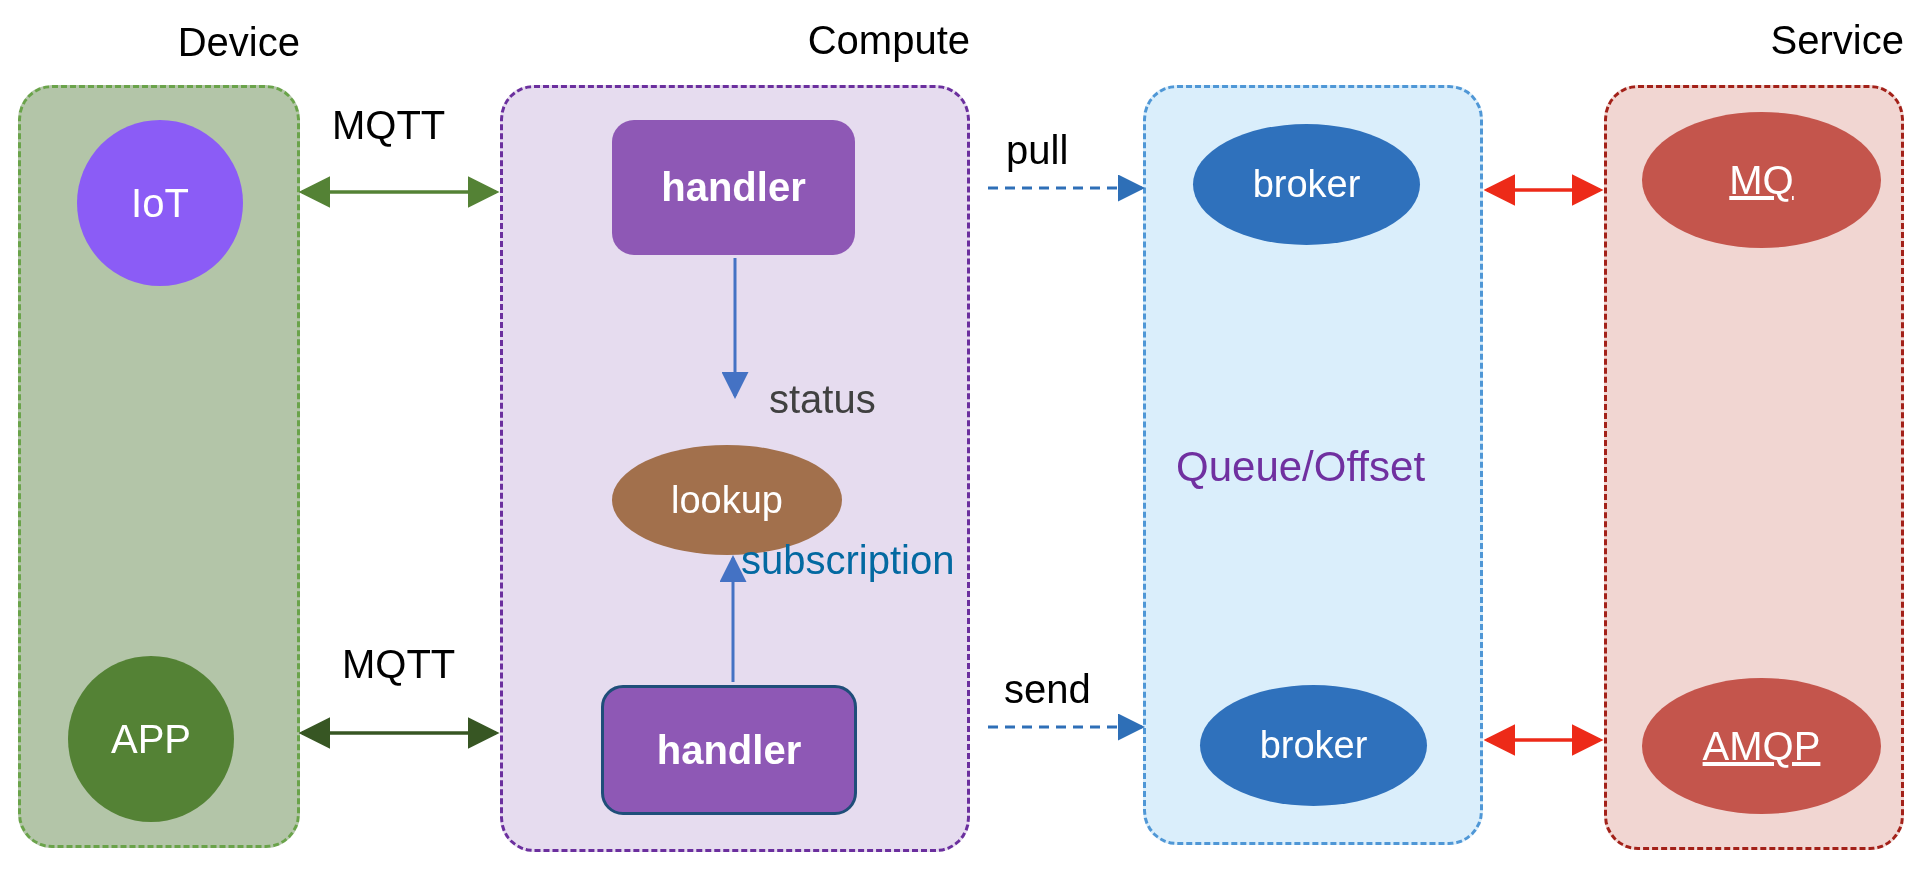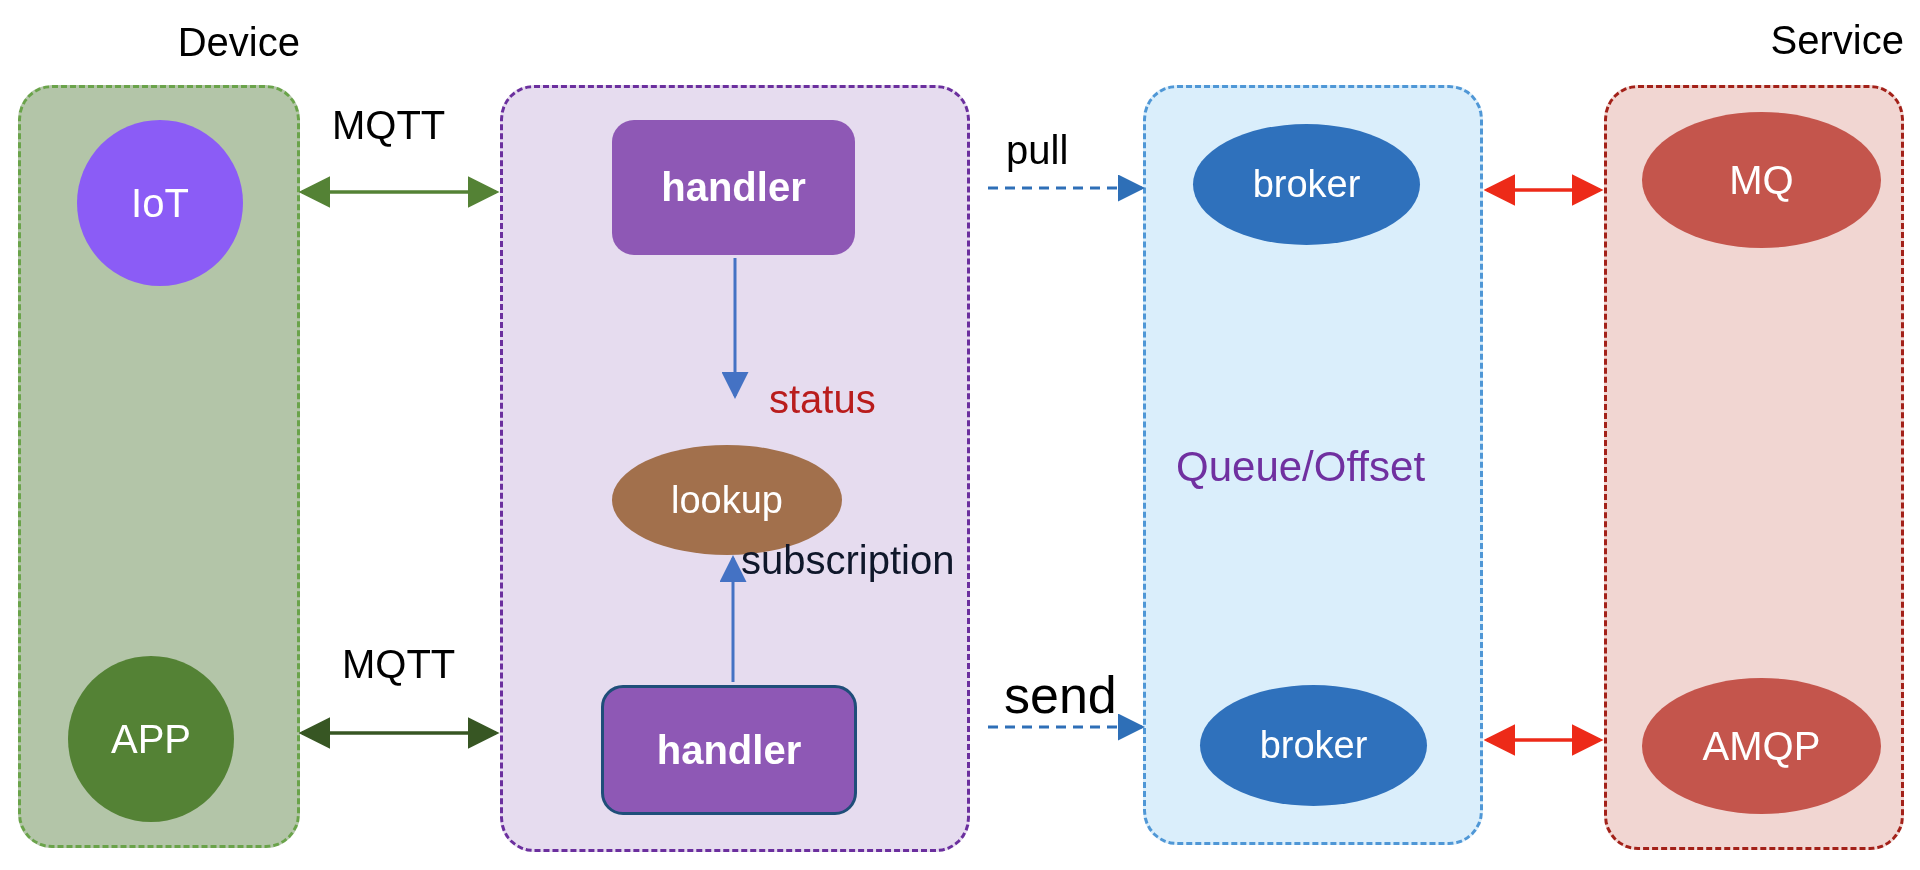--- a/index.html
+++ b/index.html
@@ -53,21 +53,21 @@
   .node.circle  { border-radius: 50%; }
   .node.ellipse { border-radius: 50%; }
   .node.rbox    { border-radius: 22px; }
 
   .node.iot    { background: #70ad47; font-size: 40px; }
   .node.app    { background: #548235; font-size: 40px; text-align: right; }
   .node.handler{ background: #8e58b5; font-size: 40px; font-weight: bold; }
   .node.handler-outlined { background: #8e58b5; border: 3px solid #1f4e79; }
   .node.lookup { background: #a2704c; font-size: 38px; }
   .node.broker { background: #2f71bc; font-size: 38px; }
-  .node.mqnode { background: #c4554c; font-size: 40px; }
+  .node.mqnode { background: #c4554c; font-size: 40px; text-decoration: underline; }
 
   
   .label {
     position: absolute;
     color: #000000;
     white-space: nowrap;
     line-height: 1;
   }
   .label.purple-text { color: #7030a0; }
 
@@ -84,20 +84,21 @@
 <body>
 
 <div id="canvas">
 
   <div class="group device" id="grp-device" style="left: 18px; top: 85px; width: 282px; height: 763px; background: rgb(179, 197, 168); border-color: rgb(106, 163, 74);"></div>
   <div class="group compute" id="grp-compute" style="left: 500px; top: 85px; width: 470px; height: 767px; background: rgb(230, 220, 239); border-color: rgb(107, 47, 158);"></div>
   <div class="group storage" id="grp-storage" style="left: 1143px; top: 85px; width: 340px; height: 760px; background: rgb(218, 238, 251); border-color: rgb(79, 151, 214);"></div>
   <div class="group service" id="grp-service" style="left: 1604px; top: 85px; width: 300px; height: 765px; background: rgb(241, 214, 210); border-color: rgb(163, 33, 25);"></div>
 
   <div class="group-title" style="left:18px; top:22px; width:282px;">Device</div>
+  <div class="group-title" style="left:500px; top:20px; width:470px;">Compute</div>
   <div class="group-title" style="left:1604px; top:20px; width:300px;">Service</div>
 
   <svg id="connectors" viewBox="0 0 1920 870" xmlns="http://www.w3.org/2000/svg">
     <defs>
       <marker id="ah-green" markerWidth="9" markerHeight="9" refX="8" refY="4.5" orient="auto" markerUnits="strokeWidth">
         <path d="M0,0 L9,4.5 L0,9 z" fill="#548235"></path>
       </marker>
       <marker id="ah-green-start" markerWidth="9" markerHeight="9" refX="1" refY="4.5" orient="auto" markerUnits="strokeWidth">
         <path d="M9,0 L0,4.5 L9,9 z" fill="#548235"></path>
       </marker>
@@ -151,19 +152,19 @@
   <div class="node ellipse broker" id="node-broker-top" style="left: 1193px; top: 124px; width: 227px; height: 121px; background: rgb(47, 113, 188);">broker</div>
 
   <div class="node ellipse broker" id="node-broker-bot" style="left: 1200px; top: 685px; width: 227px; height: 121px; background: rgb(47, 113, 188);">broker</div>
 
   <div class="node ellipse mqnode" id="node-mq" style="left: 1642px; top: 112px; width: 239px; height: 136px; background: rgb(196, 85, 76);">MQ</div>
 
   <div class="node ellipse mqnode" id="node-amqp" style="left: 1642px; top: 678px; width: 239px; height: 136px; background: rgb(196, 85, 76); text-align: right;">AMQP</div>
 
   <div class="label" id="lbl-mqtt-top" style="left: 332px; top: 105px; font-size: 40px; color: rgb(0, 0, 0);">MQTT</div>
   <div class="label" id="lbl-mqtt-bottom" style="left: 342px; top: 644px; font-size: 40px; color: rgb(0, 0, 0);">MQTT</div>
-  <div class="label" id="lbl-status" style="left: 769px; top: 379px; font-size: 40px; color: #b91c1c;">status</div>
-  <div class="label" id="lbl-subscription" style="left: 741px; top: 540px; font-size: 40px; color: #0f172a;">subscription</div>
+  <div class="label" id="lbl-status" style="left: 769px; top: 379px; font-size: 40px; color: #404040;">status</div>
+  <div class="label" id="lbl-subscription" style="left: 741px; top: 540px; font-size: 40px; color: #0369a1;">subscription</div>
   <div class="label" id="lbl-pull" style="left: 1006px; top: 130px; font-size: 40px; color: rgb(0, 0, 0);">pull</div>
-  <div class="label" id="lbl-send" style="left: 1004px; top: 669px; font-size: 52px; color: rgb(0, 0, 0);">send</div>
+  <div class="label" id="lbl-send" style="left: 1004px; top: 669px; font-size: 40px; color: rgb(0, 0, 0);">send</div>
   <div class="label purple-text" id="lbl-queue-offset" style="left: 1176px; top: 446px; font-size: 42px; color: rgb(112, 48, 160);">Queue/Offset</div>
 
 </div>
 
 </body></html>

